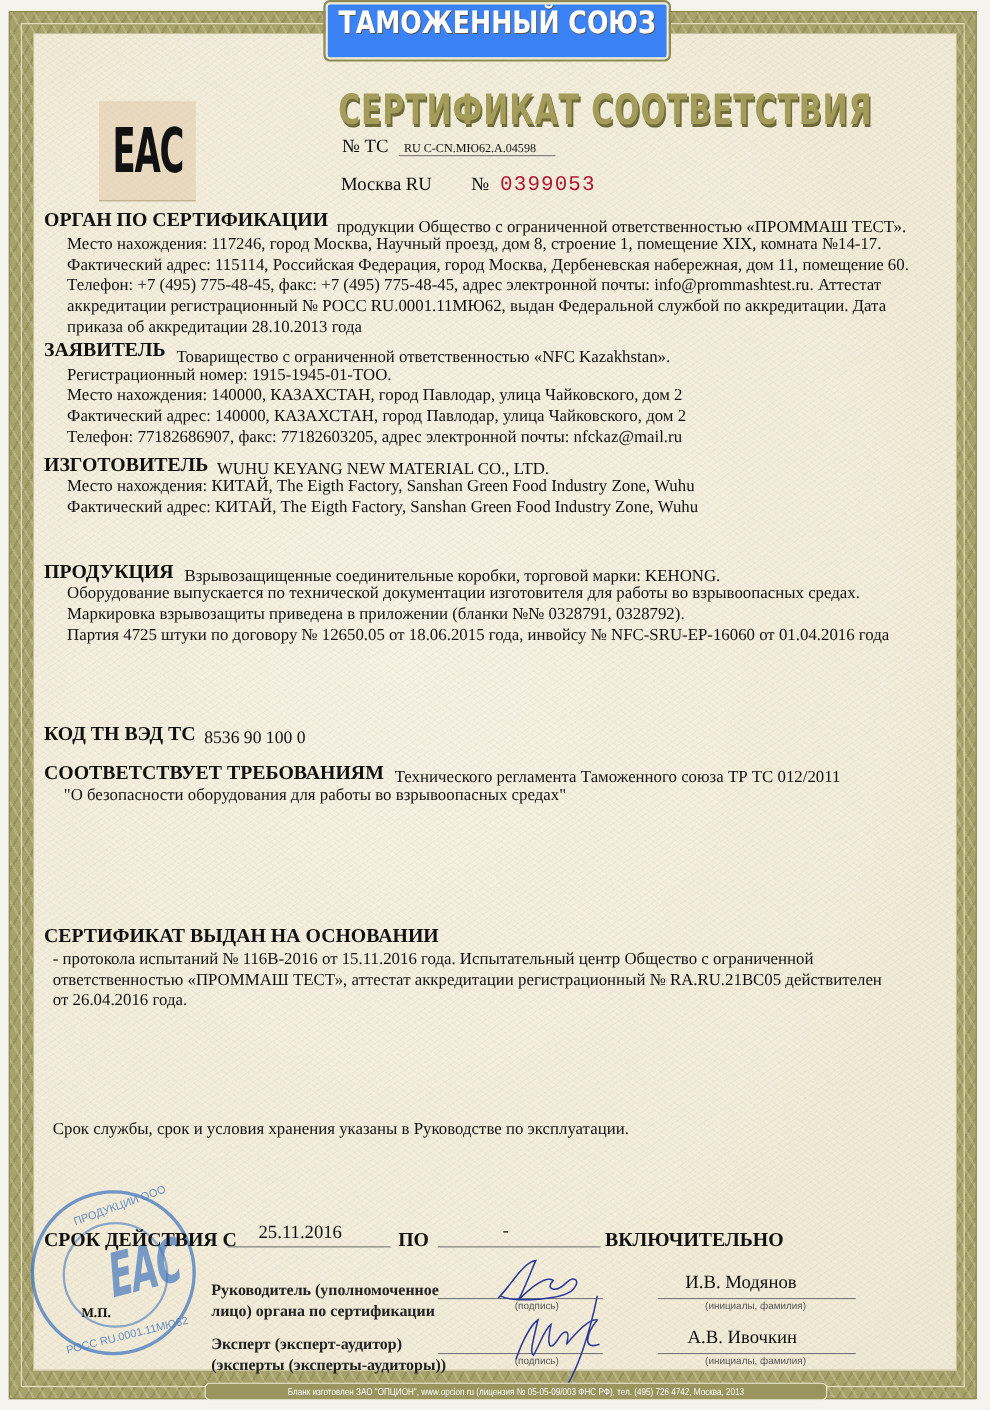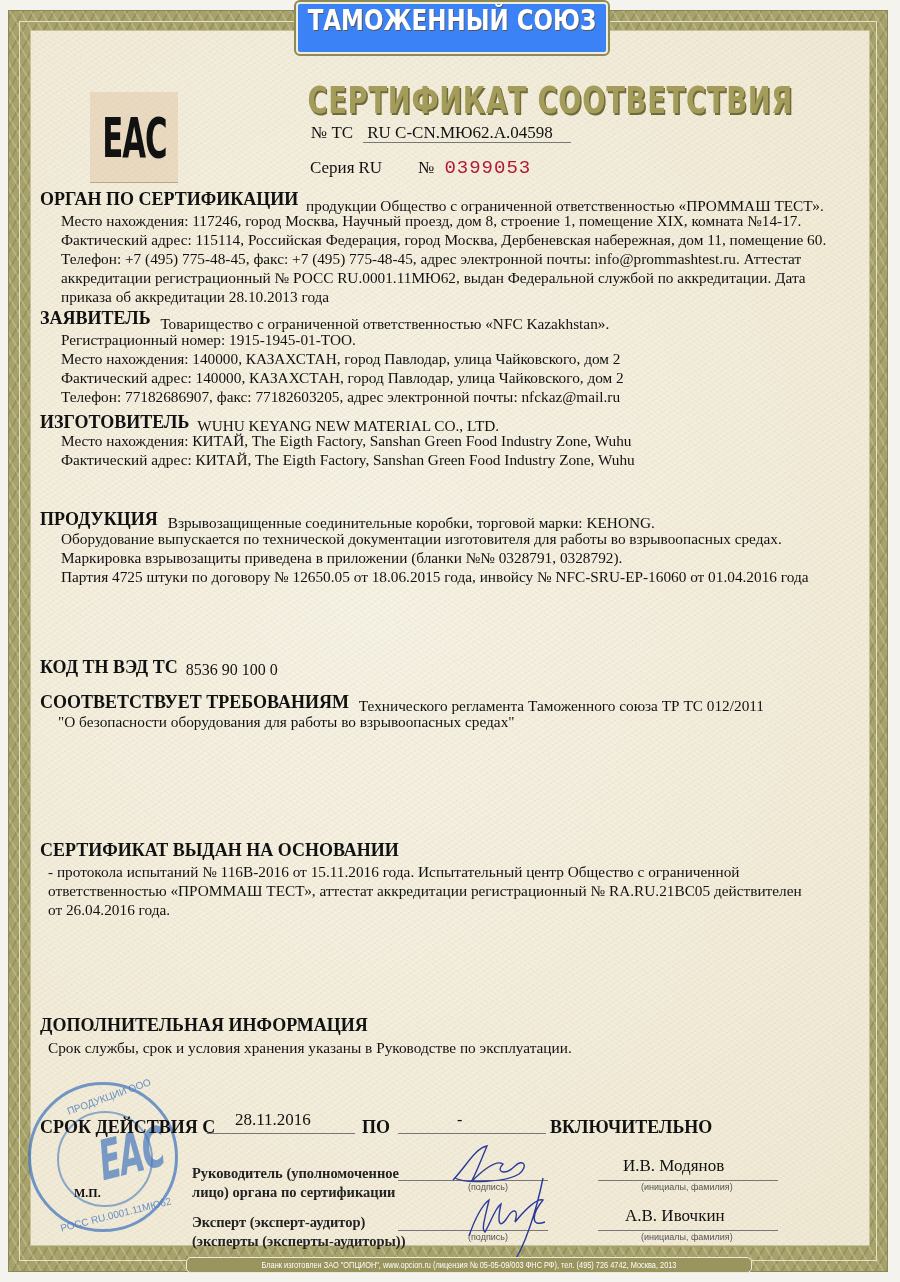--- a/index.html
+++ b/index.html
@@ -16,21 +16,21 @@
       repeating-linear-gradient(-35deg, rgba(190,160,150,.08) 0 1px, transparent 1px 5px),
       radial-gradient(ellipse at 40% 45%, #f6f2e4 0%, #efe8d3 100%);
     border:1px solid #c8c29a; box-sizing:border-box; }
   .banner { position:absolute; left:296px; top:2px; width:308px; height:48px; background:#3b82f6; border:2px solid #f0eed8; outline:2px solid #8d8a55; border-radius:4px; display:flex; align-items:flex-start; justify-content:center; }
   .banner span { color:#fff; font-family:"DejaVu Sans", sans-serif; font-weight:bold; font-size:28px; letter-spacing:0px; transform:scaleX(.82); white-space:nowrap; text-shadow:1px 1px 0 #555; }
   .cert-title { position:absolute; left:250px; top:78px; width:410px; text-align:center; font-family:"DejaVu Sans", sans-serif; font-weight:bold; font-size:38px; color:#a39c5a; transform:scaleX(.72); transform-origin:center; white-space:nowrap; text-shadow:2px 2px 0 #6e6a3a; letter-spacing:1px; }
   .eac-box { position:absolute; left:90px; top:92px; width:88px; height:90px; background:rgba(222,196,160,.45); border-bottom:1px solid #b9a98a; display:flex; align-items:center; justify-content:center; }
   .eac-logo { font-family:"DejaVu Sans", sans-serif; font-weight:bold; font-size:56px; transform:scaleX(.55); letter-spacing:-2px; color:#111; }
   .abs { position:absolute; white-space:nowrap; }
   .num-label { font-size:17px; }
-  .num-val { font-size:17px; border-bottom:1px solid #777; padding:0 18px 0 4px; }
+  .num-val { font-size:11px; border-bottom:1px solid #777; padding:0 18px 0 4px; }
   .red { color:#b01934; font-family:"Liberation Mono", monospace; font-size:19px; letter-spacing:1px; }
   .h { font-weight:bold; font-size:18px; }
   .t { font-size:15.3px; line-height:19px; }
   .sec { position:absolute; left:40px; }
   .sub { padding-left:21px; }
   .bottom-label { font-weight:bold; font-size:18px; }
   .line { position:absolute; height:0; border-bottom:1px solid #777; }
   .small-cap { font-family:Liberation Sans, sans-serif; font-size:9px; color:#555; }
   .sign-role { font-size:14.5px; line-height:19px; font-weight:bold; color:#222; }
   .footer-strip { position:absolute; left:186px; top:1257px; width:564px; height:14px; background:#9a955e; border:1px solid #eeecd6; border-radius:5px; display:flex; align-items:center; justify-content:center; }
@@ -58,21 +58,21 @@
 <div class="eac-box">
   <span class="eac-logo">ЕАС</span>
 </div>
 
 <div class="abs" style="left:311px; top:123px;">
   <span class="num-label">№ ТС</span>
   <span class="num-val" style="margin-left:6px;">RU C-CN.МЮ62.А.04598</span>
 </div>
 
 <div class="abs" style="left:310px; top:157px;">
-  <span class="num-label">Серия</span>
+  <span class="num-label">Москва</span>
   <span class="num-label">RU</span>
   <span class="num-label" style="margin-left:32px;">№</span>
   <span class="red" style="margin-left:6px;">0399053</span>
 </div>
 
 <div class="sec" style="top:190px;">
   <div class="t"><span class="h">ОРГАН ПО СЕРТИФИКАЦИИ</span>
     <span style="margin-left:4px; position:relative; top:6px;">продукции Общество с ограниченной ответственностью «ПРОММАШ ТЕСТ».</span></div>
   <div class="t sub" style="margin-top:2px;">Место нахождения: 117246, город Москва, Научный проезд, дом 8, строение 1, помещение XIX, комната №14-17.</div>
   <div class="t sub">Фактический адрес: 115114, Российская Федерация, город Москва, Дербеневская набережная, дом 11, помещение 60.</div>
@@ -117,34 +117,33 @@
 </div>
 
 <div class="sec" style="top:840px;">
   <div class="h">СЕРТИФИКАТ ВЫДАН НА ОСНОВАНИИ</div>
   <div class="t sub" style="padding-left:8px; margin-top:1px;">- протокола испытаний № 116В-2016 от 15.11.2016 года. Испытательный центр Общество с ограниченной</div>
   <div class="t sub" style="padding-left:8px;">ответственностью «ПРОММАШ ТЕСТ», аттестат аккредитации регистрационный № RA.RU.21ВС05 действителен</div>
   <div class="t sub" style="padding-left:8px;">от 26.04.2016 года.</div>
 </div>
 
 <div class="sec" style="top:1015px;">
-  <div class="h">ДОПОЛНИТЕЛЬНАЯ ИНФОРМАЦИЯ</div>
   <div class="t sub" style="padding-left:8px; margin-top:2px;">Срок службы, срок и условия хранения указаны в Руководстве по эксплуатации.</div>
 </div>
 
 <div class="stamp">
   <div class="stamp-inner"></div>
   <span class="stamp-eac">ЕАС</span>
   <span class="stamp-text" style="left:34px; top:6px; transform:rotate(-20deg);">ПРОДУКЦИИ ООО</span>
   <span class="stamp-text" style="left:28px; top:124px; transform:rotate(-14deg);">РОСС RU.0001.11МЮ62</span>
 </div>
 
 <div class="abs bottom-label" style="left:40px; top:1117px;">СРОК ДЕЙСТВИЯ С</div>
 <div class="line" style="left:207px; top:1133px; width:148px;"></div>
-<div class="abs t" style="left:235px; top:1110px; font-size:17px;">28.11.2016</div>
+<div class="abs t" style="left:235px; top:1110px; font-size:17px;">25.11.2016</div>
 <div class="abs bottom-label" style="left:362px; top:1117px;">ПО</div>
 <div class="line" style="left:398px; top:1133px; width:148px;"></div>
 <div class="abs t" style="left:457px; top:1110px; font-size:16px;">-</div>
 <div class="abs bottom-label" style="left:550px; top:1117px;">ВКЛЮЧИТЕЛЬНО</div>
 
 <div class="abs bottom-label" style="left:74px; top:1186px; font-size:12px;">М.П.</div>
 
 <div class="abs sign-role" style="left:192px; top:1164px;">
   <div>Руководитель (уполномоченное</div>
   <div>лицо) органа по сертификации</div>

